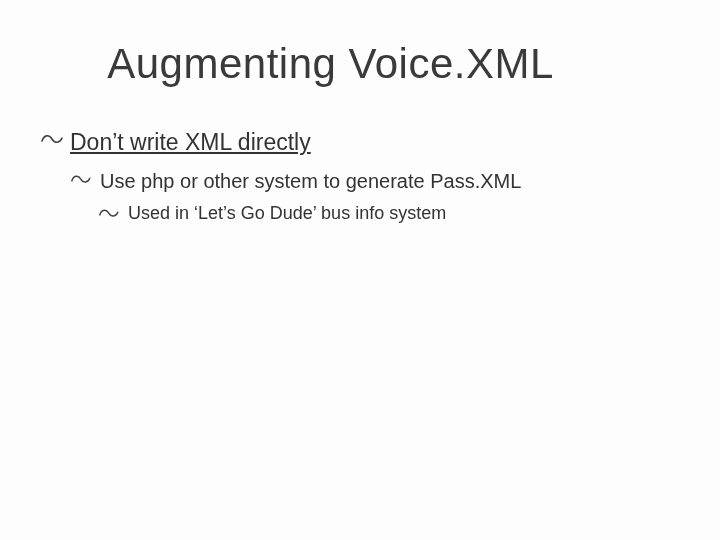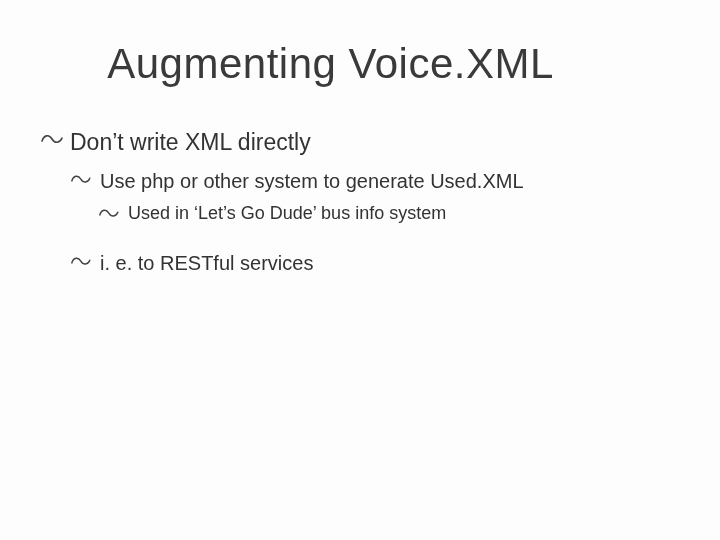--- a/index.html
+++ b/index.html
@@ -30,20 +30,21 @@
   .bullet {
     display: flex;
     align-items: flex-start;
     line-height: 1.3;
   }
   .level1 {
     font-size: 23px;
     margin-left: 0px;
     margin-bottom: 10px;
     color: #333;
+    text-decoration: underline;
   }
   .level2 {
     font-size: 20px;
     margin-left: 30px;
     margin-bottom: 8px;
     color: #333;
   }
   .level3 {
     font-size: 18px;
     margin-left: 58px;
@@ -88,36 +89,28 @@
     </span>
     <span class="text">Don’t write  XML directly</span>
   </div>
 
   <div class="bullet level2">
     <span class="flourish">
       <svg width="24" height="18" viewBox="0 0 24 18">
           <path d="M2 10 C 4 4, 9 3, 12 8 C 15 13, 20 12, 22 7" stroke="#444" stroke-width="1.6" fill="none" stroke-linecap="round"></path>
         </svg>
     </span>
-    <span class="text">Use php or other system to generate Used.XML</span>
+    <span class="text">Use php or other system to generate Pass.XML</span>
   </div>
 
   <div class="bullet level3">
     <span class="flourish">
       <svg width="24" height="18" viewBox="0 0 24 18">
           <path d="M2 10 C 4 4, 9 3, 12 8 C 15 13, 20 12, 22 7" stroke="#444" stroke-width="1.6" fill="none" stroke-linecap="round"></path>
         </svg>
     </span>
     <span class="text">Used in ‘Let’s Go Dude’ bus info system</span>
   </div>
 
   <div class="gap"></div>
 
 
-  <div class="bullet level2">
-    <span class="flourish">
-      <svg width="24" height="18" viewBox="0 0 24 18">
-          <path d="M2 10 C 4 4, 9 3, 12 8 C 15 13, 20 12, 22 7" stroke="#444" stroke-width="1.6" fill="none" stroke-linecap="round"></path>
-        </svg>
-    </span>
-    <span class="text">i. e. to RESTful services</span>
-  </div>
 </div>
 
 </body></html>

